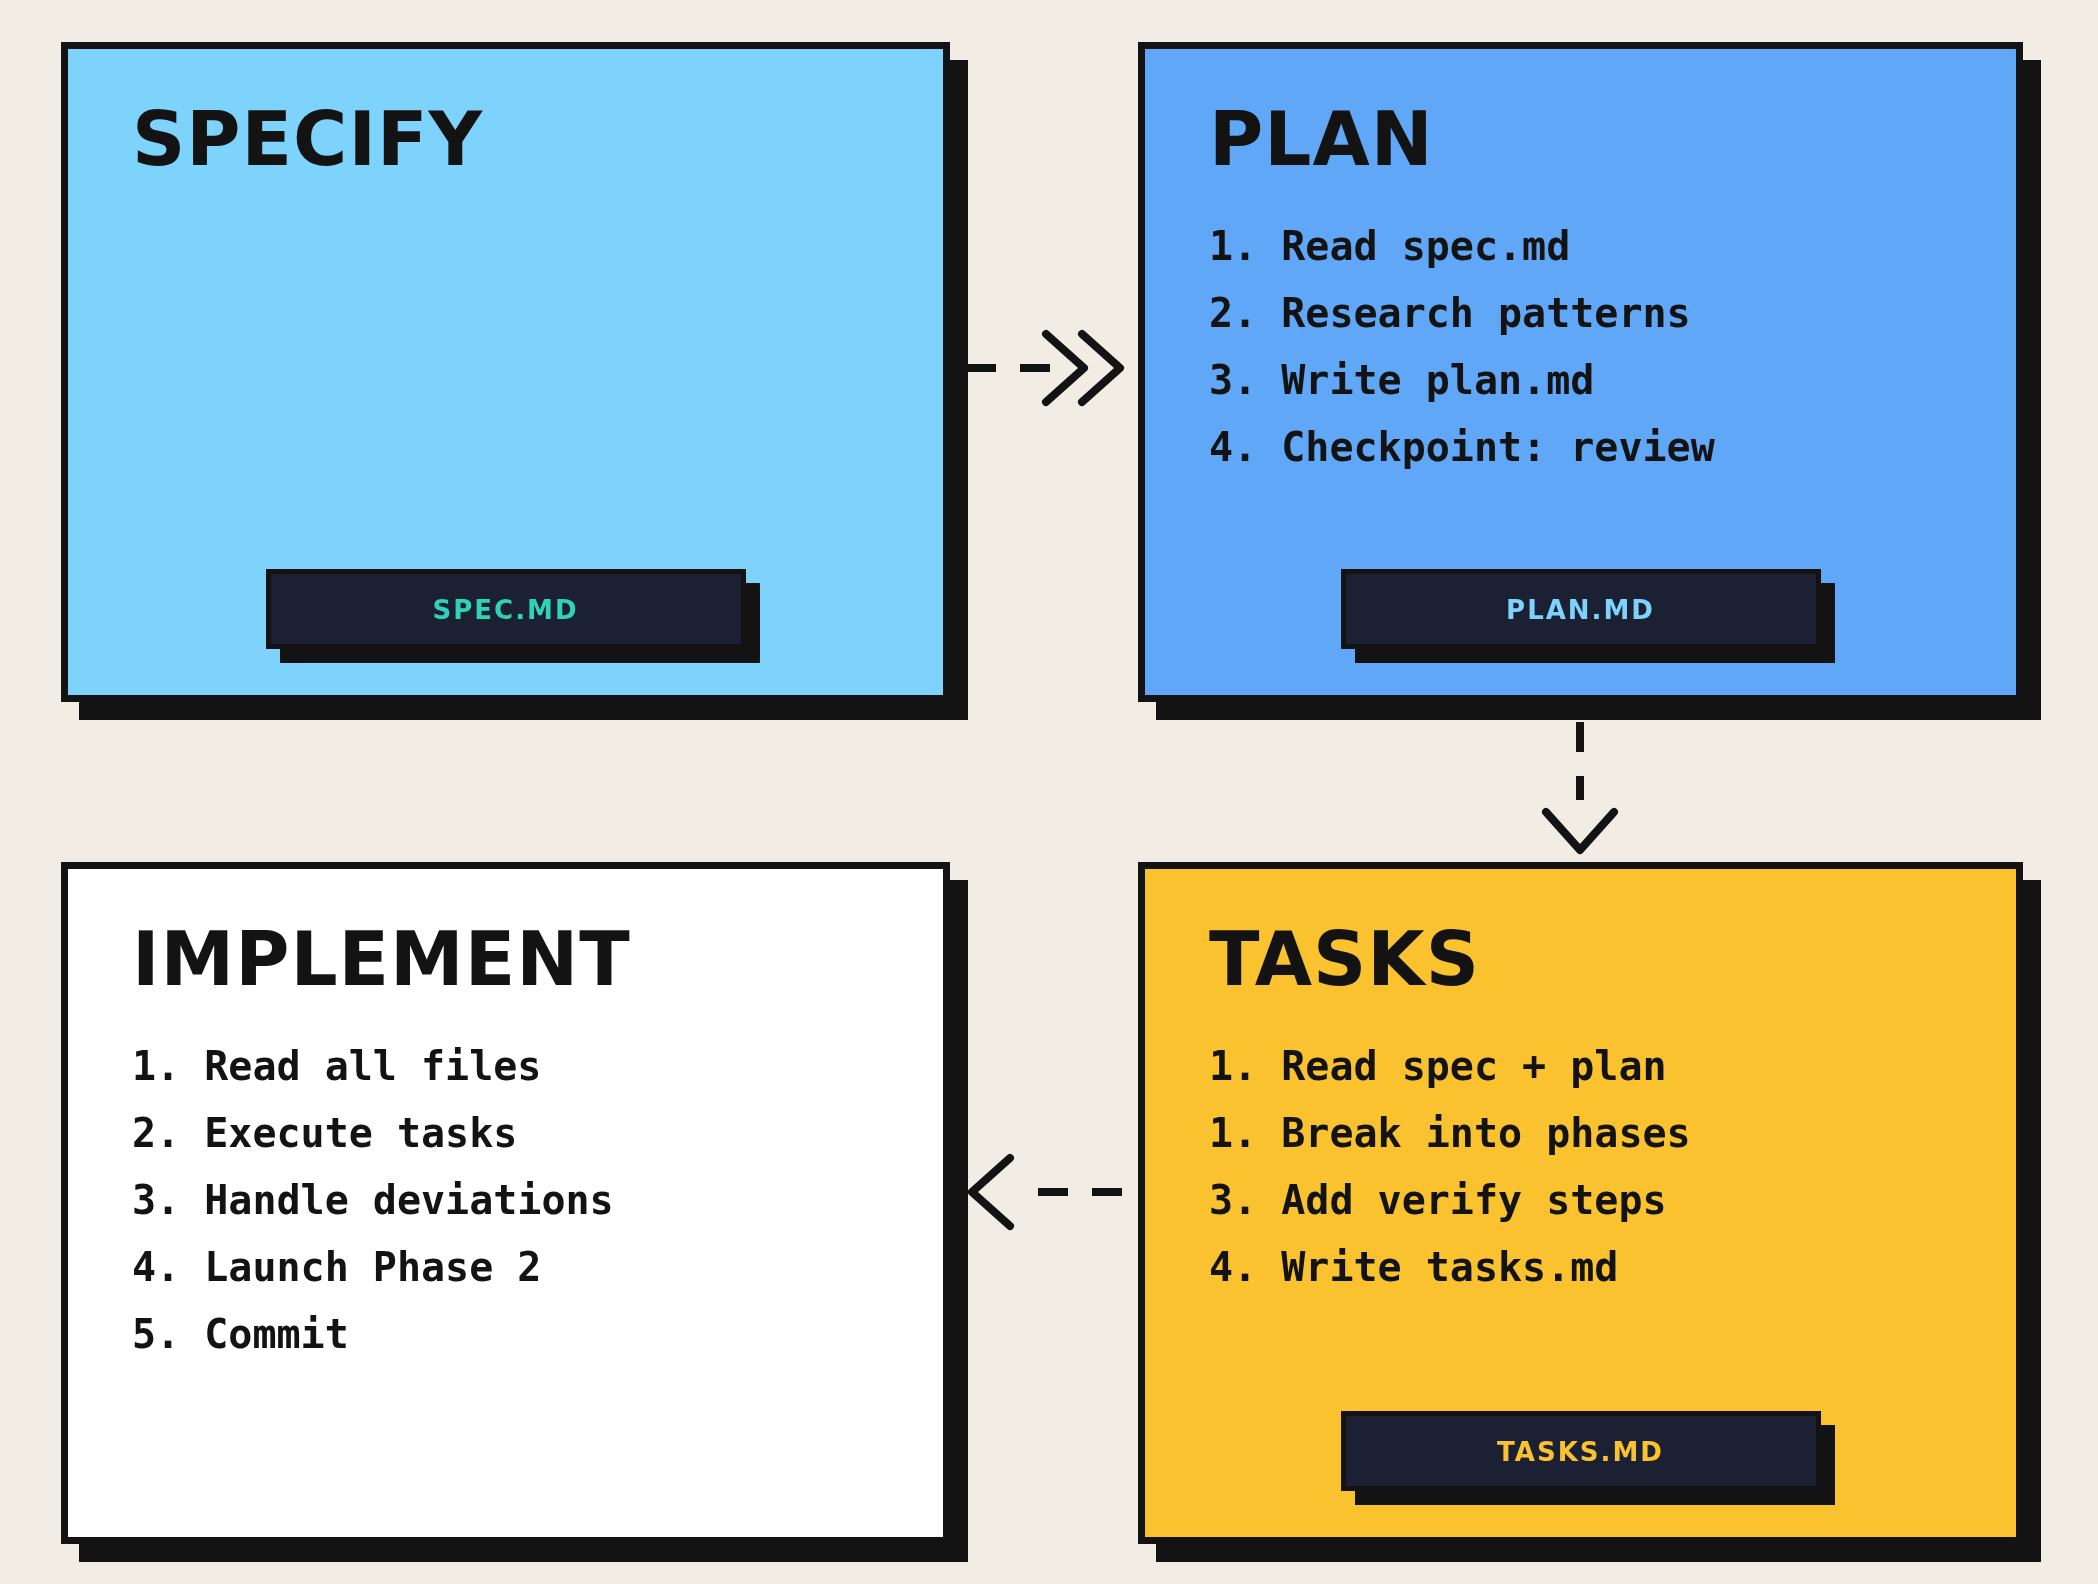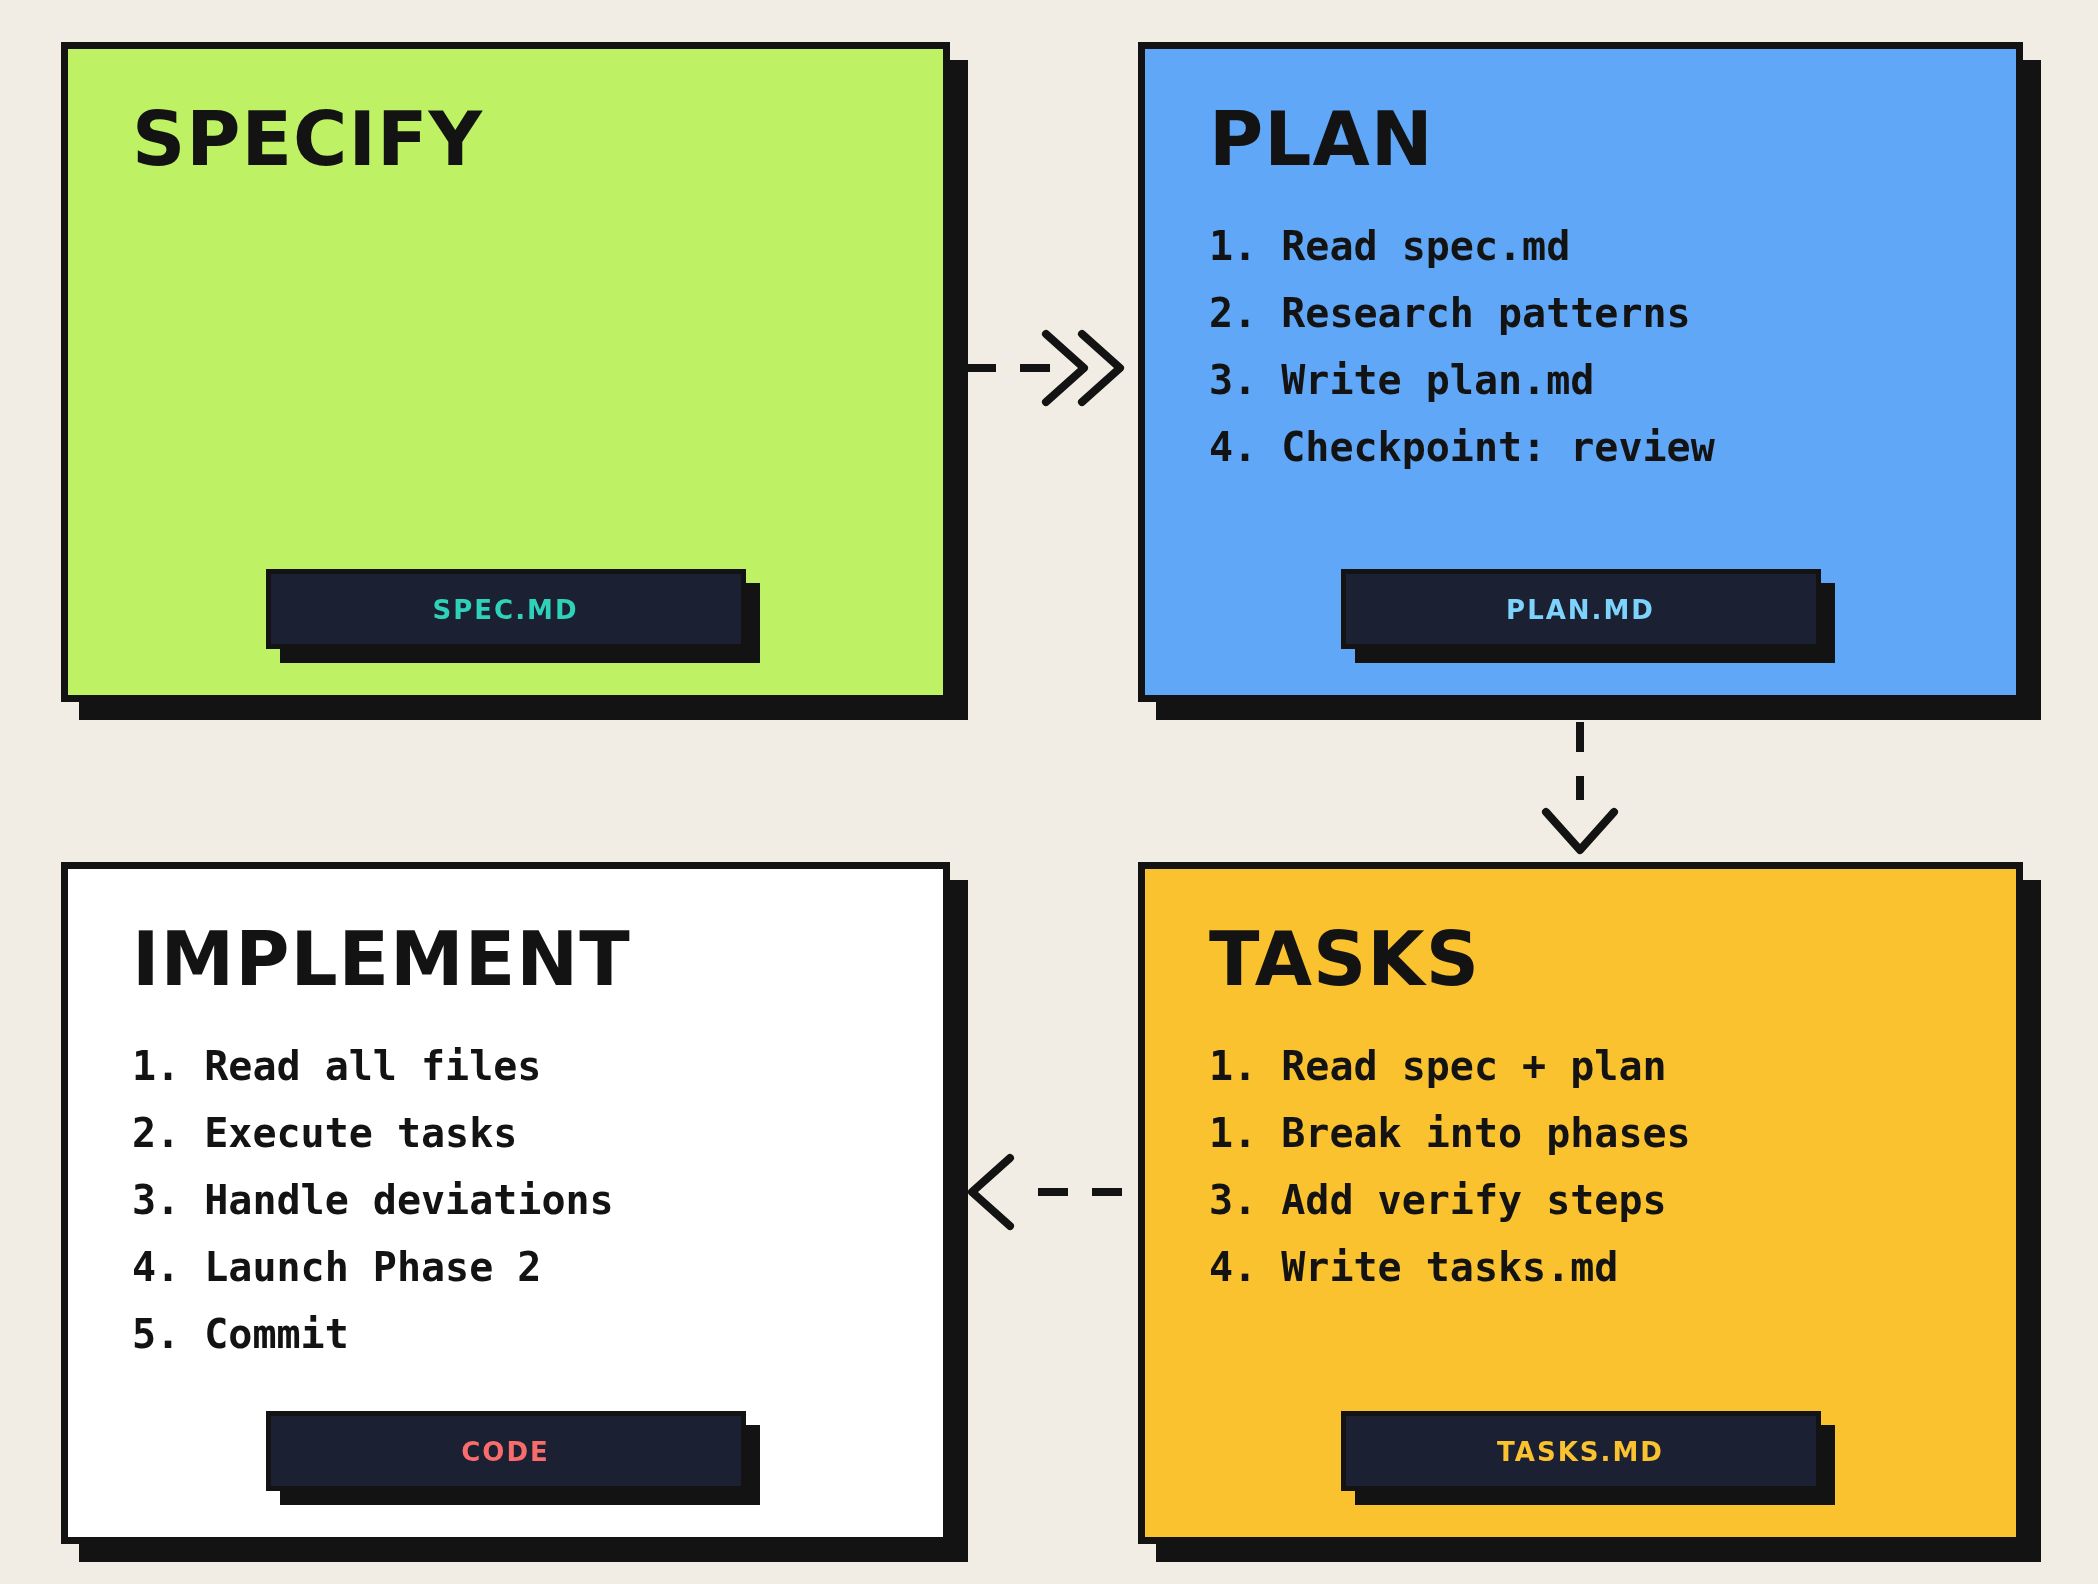--- a/index.html
+++ b/index.html
@@ -69,21 +69,21 @@
   .arrows {
     position: absolute;
     left: 0;
     top: 0;
     pointer-events: none;
   }
 </style>
 </head>
 <body style="background: rgb(242, 237, 228);">
 
-<div class="card card-specify" style="background-color: #bef264;">
+<div class="card card-specify" style="background-color: #7dd3fc;">
   <h2 class="card-title">SPECIFY</h2>
   <div class="badge">
     <span style="color: rgb(47, 210, 184);">SPEC.MD</span>
   </div>
 </div>
 
 <div class="card card-plan" style="background-color: rgb(96, 167, 247);">
   <h2 class="card-title">PLAN</h2>
   <ol class="steps">
     <li>1. Read spec.md</li>
@@ -98,23 +98,20 @@
 
 <div class="card card-implement" style="background-color: #ffffff;">
   <h2 class="card-title">IMPLEMENT</h2>
   <ol class="steps">
     <li>1. Read all files</li>
     <li>2. Execute tasks</li>
     <li>3. Handle deviations</li>
     <li>4. Launch Phase 2</li>
     <li>5. Commit</li>
   </ol>
-  <div class="badge">
-    <span style="color: rgb(249, 108, 108);">CODE</span>
-  </div>
 </div>
 
 <div class="card card-tasks" style="background-color: rgb(249, 194, 46);">
   <h2 class="card-title">TASKS</h2>
   <ol class="steps">
     <li>1. Read spec + plan</li>
     <li>1. Break into phases</li>
     <li>3. Add verify steps</li>
     <li>4. Write tasks.md</li>
   </ol>

